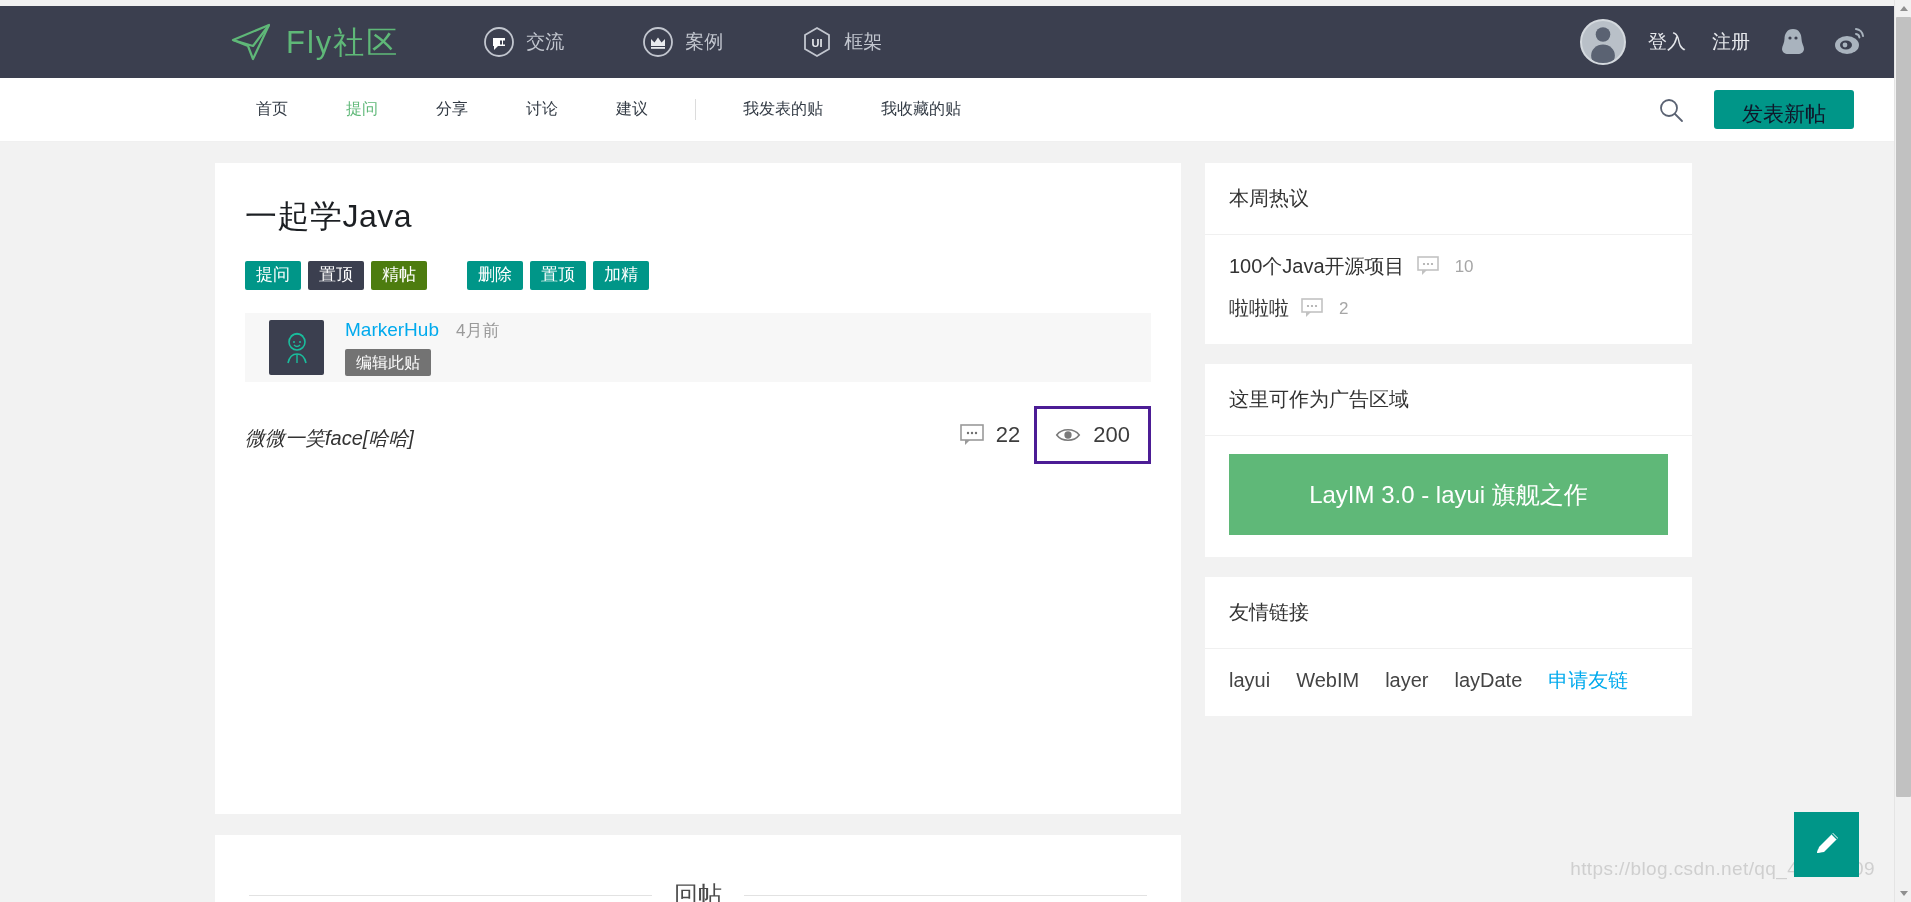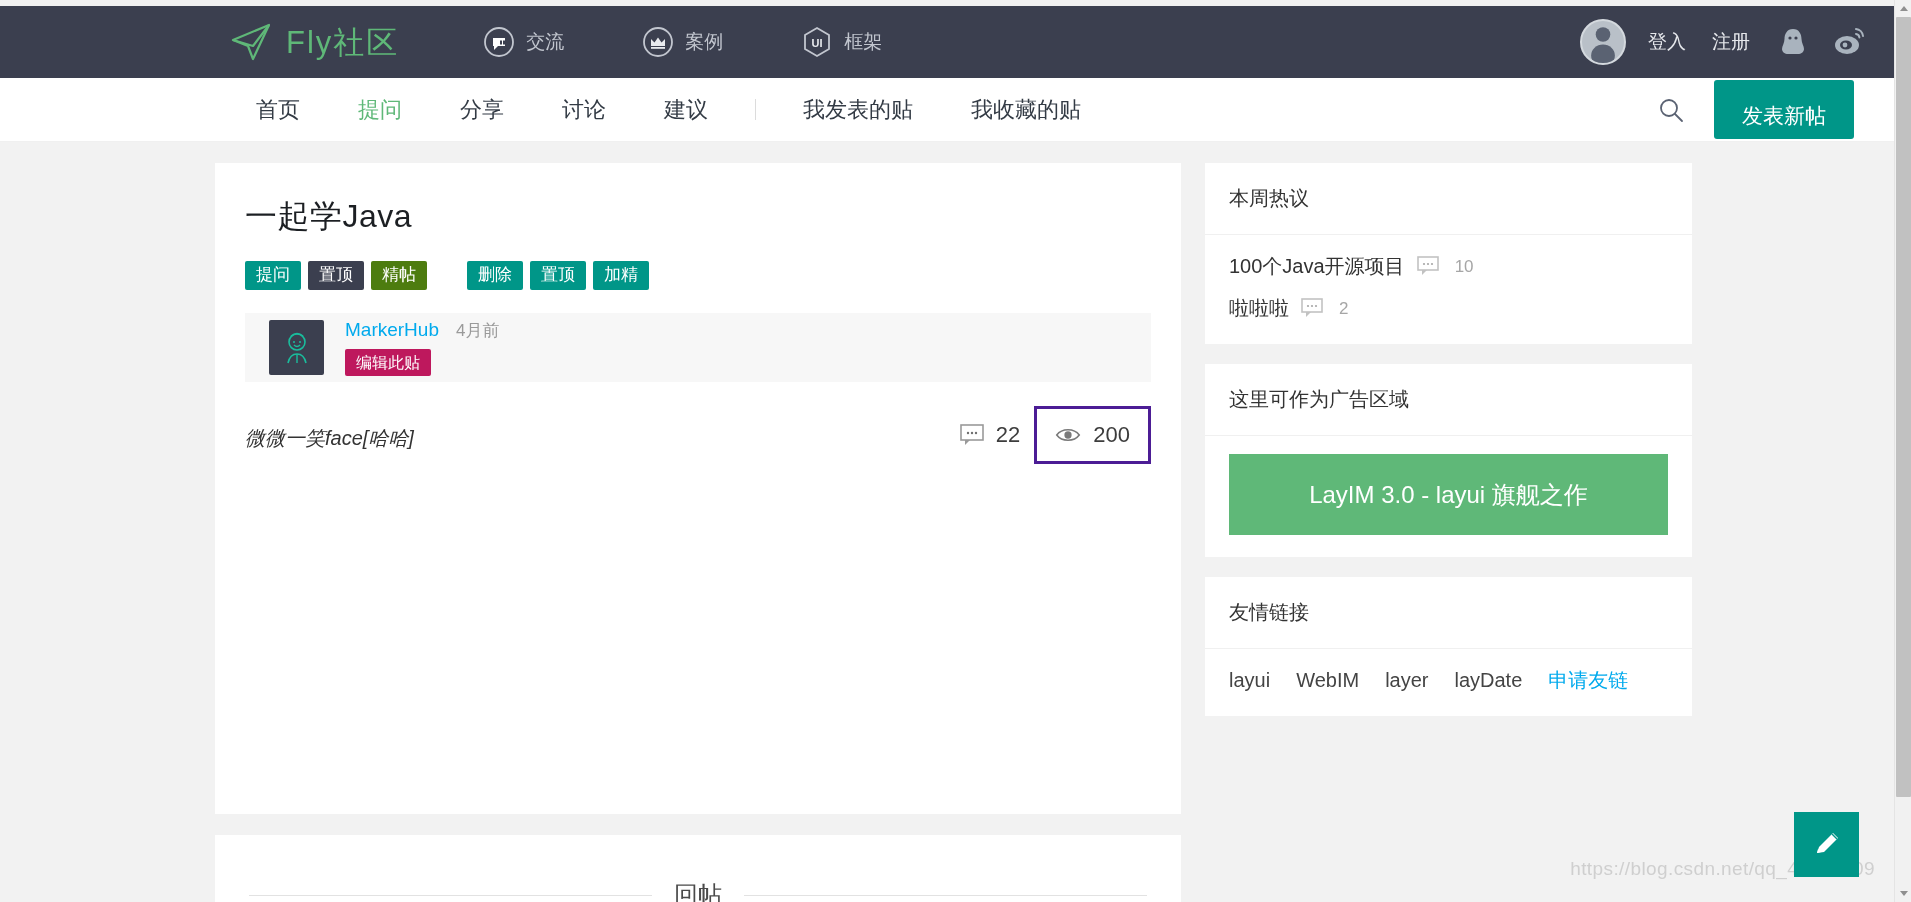--- a/index.html
+++ b/index.html
@@ -47,28 +47,28 @@
   .hr-ico:last-child{margin-right:0;}
 
   
   .subnav{
     position:absolute; top:78px; left:0; width:1894px; height:64px;
     background:#ffffff;
     display:flex; align-items:center;
     border-bottom:1px solid #f0f0f0;
   }
   .subnav-items{ display:flex; align-items:center; margin-left:227px; }
-  .sn-item{ font-size:22px; color:#333b45; padding:0 29px; cursor:pointer;font-family:Liberation Mono, monospace; }
+  .sn-item{ font-size:16px; color:#333b45; padding:0 29px; cursor:pointer;font-family:Liberation Mono, monospace; }
   .sn-item.active{ color:#5fb878; }
   .sn-sep{ width:1px;height:21px;background:#dcdcdc;margin:0 18px;}
   .subnav-right{ margin-left:auto; display:flex; align-items:center; padding-right:40px; gap:28px;}
   .search-btn{ width:30px;height:30px;cursor:pointer;}
   .newpost-btn{
-    background:#009688; color:#ffffff; font-size:21px;
-    padding:12px 28px; height:59px; line-height:47px; border-radius:3px;
+    background:#009688; color:#0f172a; font-size:21px;
+    padding:0 28px; height:39px; line-height:47px; border-radius:3px;
     cursor:pointer; border:none; font-family:inherit;
   }
 
   
   .wrap{ position:absolute; top:163px; left:0; width:1894px; }
   .col-main{ position:absolute; left:215px; top:0; width:966px; }
   .col-side{ position:absolute; left:1205px; top:0; width:487px; }
 
   .card{ background:#fff; }
 
@@ -109,21 +109,21 @@
   }
   .author-avatar{
     width:55px;height:55px; background:#3b3f4f; border-radius:2px;
     display:flex;align-items:center;justify-content:center; flex:none;
   }
   .author-meta{ margin-left:21px; display:flex; flex-direction:column; gap:7px;}
   .author-line{ display:flex; align-items:baseline; gap:17px;text-align:right;}
   .author-name{ color:#01AAED; font-size:19px; cursor:pointer;}
   .author-time{ color:#9a9a9a; font-size:17px;}
   .edit-btn{
-    background:#be185d;color:#fff;font-size:16px;padding:4px 11px;border-radius:2px;
+    background:#737373;color:#fff;font-size:16px;padding:4px 11px;border-radius:2px;
     align-self:flex-start;cursor:pointer;border:none;font-family:inherit;line-height:1.2;
   }
   .post-body{ margin-top:43px; font-size:20px; color:#333;font-style:italic; }
 
   .reply-card{ margin-top:21px; background:#fff; padding-top:44px; height:120px;}
   .reply-divider{
     display:flex;align-items:center; margin:0 34px;
   }
   .reply-divider .ln{ flex:1; height:1px; background:#e2e2e2;}
   .reply-divider .tx{ font-size:24px; color:#4a4a4a; padding:0 22px;}

